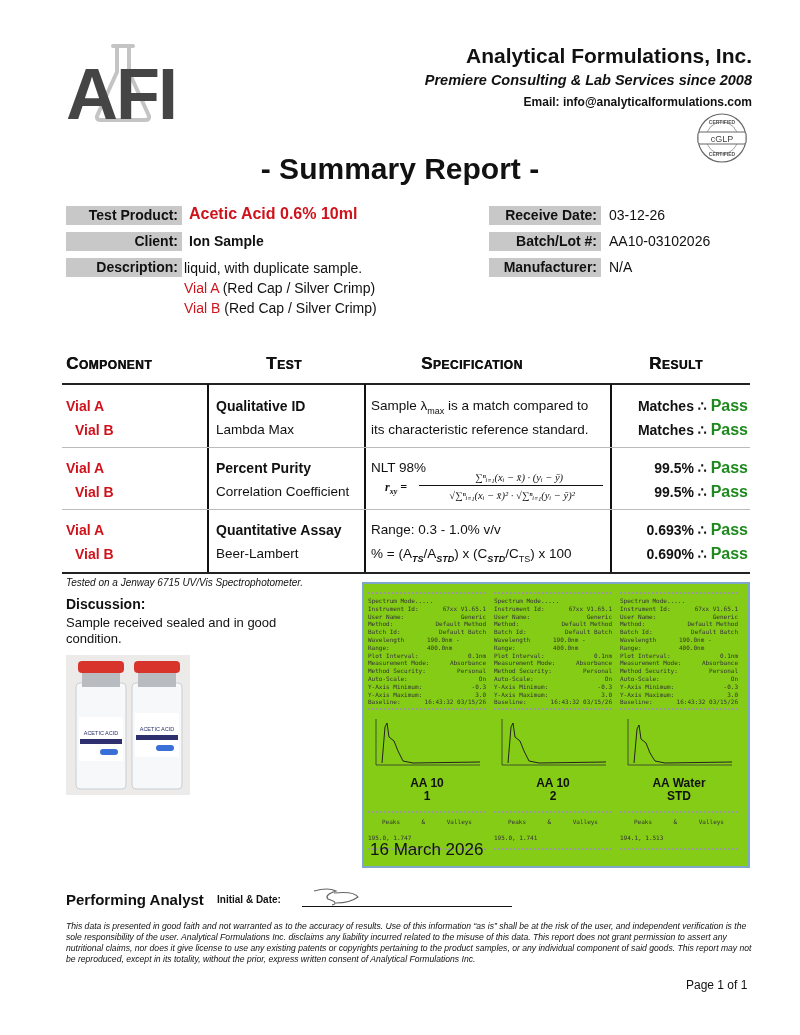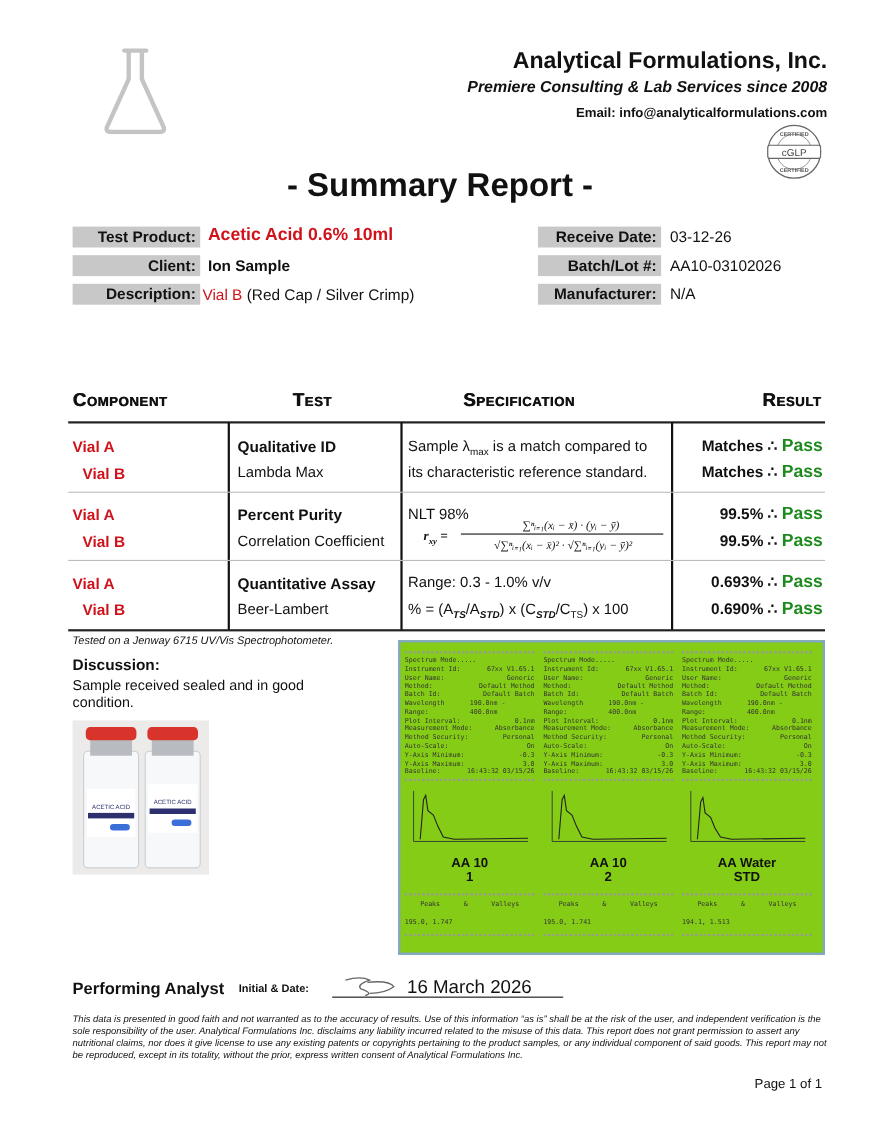--- a/index.html
+++ b/index.html
@@ -36,20 +36,21 @@
   .sp-name{font-family:"Liberation Sans",sans-serif;font-weight:bold;font-size:12px;text-align:center;line-height:13px;color:#111;}
   .disclaimer{font-size:8.6px;font-style:italic;line-height:11px;color:#111;}
 </style>
 </head>
 <body>
 
 <div class="abs logo">
   <svg class="flask" width="60" height="80" viewBox="0 0 60 80">
     <path d="M20 4 L40 4 M24 4 L24 30 L4 74 Q3 78 8 78 L52 78 Q57 78 56 74 L36 30 L36 4" fill="none" stroke="#c4c4c4" stroke-width="4" stroke-linecap="round" stroke-linejoin="round"></path>
   </svg>
+  <div class="logo-text">AFI</div>
 </div>
 
 <div class="abs co-name">Analytical Formulations, Inc.</div>
 <div class="abs co-tag">Premiere Consulting &amp; Lab Services since 2008</div>
 <div class="abs co-email">Email: info@analyticalformulations.com</div>
 <svg class="abs seal" viewBox="0 0 52 52">
   <circle cx="26" cy="26" r="24" fill="#fff" stroke="#666" stroke-width="1.2"></circle>
   <circle cx="26" cy="26" r="16" fill="none" stroke="#888" stroke-width="0.8"></circle>
   <rect x="2" y="20" width="48" height="12" rx="2" fill="#fff" stroke="#666" stroke-width="1"></rect>
   <text x="26" y="29.5" font-size="9" text-anchor="middle" fill="#444" font-family="Liberation Sans, sans-serif">cGLP</text>
@@ -60,34 +61,36 @@
 <div class="abs title">- Summary Report -</div>
 
 <div class="abs lbl" style="left:66px;top:206px;width:116px;">Test Product:</div>
 <div class="abs val red" style="left:189px;top:204px;font-size:16px;font-weight:bold;">Acetic Acid 0.6% 10ml</div>
 
 <div class="abs lbl" style="left:66px;top:232px;width:116px;">Client:</div>
 <div class="abs val bold" style="left:189px;top:232px;">Ion Sample</div>
 
 <div class="abs lbl" style="left:66px;top:258px;width:116px;">Description:</div>
 <div class="abs val" style="left:184px;top:258px;line-height:20px;">
+  <div>liquid, with duplicate sample.</div>
+  <div><span class="red">Vial A</span><span> (Red Cap / Silver Crimp)</span></div>
   <div><span class="red">Vial B</span><span> (Red Cap / Silver Crimp)</span></div>
 </div>
 
 <div class="abs lbl" style="left:489px;top:206px;width:112px;">Receive Date:</div>
 <div class="abs val" style="left:609px;top:206px;">03-12-26</div>
 <div class="abs lbl" style="left:489px;top:232px;width:112px;">Batch/Lot #:</div>
 <div class="abs val" style="left:609px;top:232px;">AA10-03102026</div>
 <div class="abs lbl" style="left:489px;top:258px;width:112px;">Manufacturer:</div>
 <div class="abs val" style="left:609px;top:258px;">N/A</div>
 
 <div class="abs th" style="left:66px;top:354px;">Component</div>
 <div class="abs th" style="left:266px;top:354px;">Test</div>
 <div class="abs th" style="left:421px;top:354px;">Specification</div>
-<div class="abs th" style="left:649px;top:354px;margin-left:44px;">Result</div>
+<div class="abs th" style="left:649px;top:354px;">Result</div>
 
 <div class="abs hline" style="left:62px;top:383px;width:688px;"></div>
 <div class="abs vline" style="left:207px;top:384px;height:189px;"></div>
 <div class="abs vline" style="left:364px;top:384px;height:189px;"></div>
 <div class="abs vline" style="left:610px;top:384px;height:189px;"></div>
 <div class="abs thin" style="left:62px;top:447px;width:688px;"></div>
 <div class="abs thin" style="left:62px;top:509px;width:688px;"></div>
 <div class="abs hline" style="left:62px;top:572px;width:688px;"></div>
 
 <div class="abs cell bold red" style="left:66px;top:398px;font-size:14px;">Vial A</div>
@@ -378,16 +381,16 @@
     <div class="dash" style="margin-top:6px;"></div>
   </div>
 </div>
 
 <div class="abs" style="left:66px;top:891px;font-size:15px;font-weight:bold;">Performing Analyst</div>
 <div class="abs" style="left:217px;top:894px;font-size:10px;font-weight:bold;">Initial &amp; Date:</div>
 <div class="abs" style="left:302px;top:906px;width:210px;height:1px;background:#111;"></div>
 <svg class="abs" style="left:310px;top:885px;" width="52" height="22" viewBox="0 0 52 22">
   <path d="M4 6 Q18 2 26 6 Q14 10 18 14 Q30 18 22 20 M24 8 Q44 6 48 12 Q40 18 26 18" fill="none" stroke="#666" stroke-width="1.2"></path>
 </svg>
-<div class="abs" style="left:370px;top:888px;font-size:17px;text-align:right;">16 March 2026</div>
+<div class="abs" style="left:370px;top:840px;font-size:17px;text-align:right;">16 March 2026</div>
 
 <div class="abs disclaimer" style="left:66px;top:921px;width:690px;">This data is presented in good faith and not warranted as to the accuracy of results. Use of this information “as is” shall be at the risk of the user, and independent verification is the sole responsibility of the user. Analytical Formulations Inc. disclaims any liability incurred related to the misuse of this data. This report does not grant permission to assert any nutritional claims, nor does it give license to use any existing patents or copyrights pertaining to the product samples, or any individual component of said goods. This report may not be reproduced, except in its totality, without the prior, express written consent of Analytical Formulations Inc.</div>
 <div class="abs" style="left:686px;top:978px;font-size:12px;">Page 1 of 1</div>
 
 </body></html>

